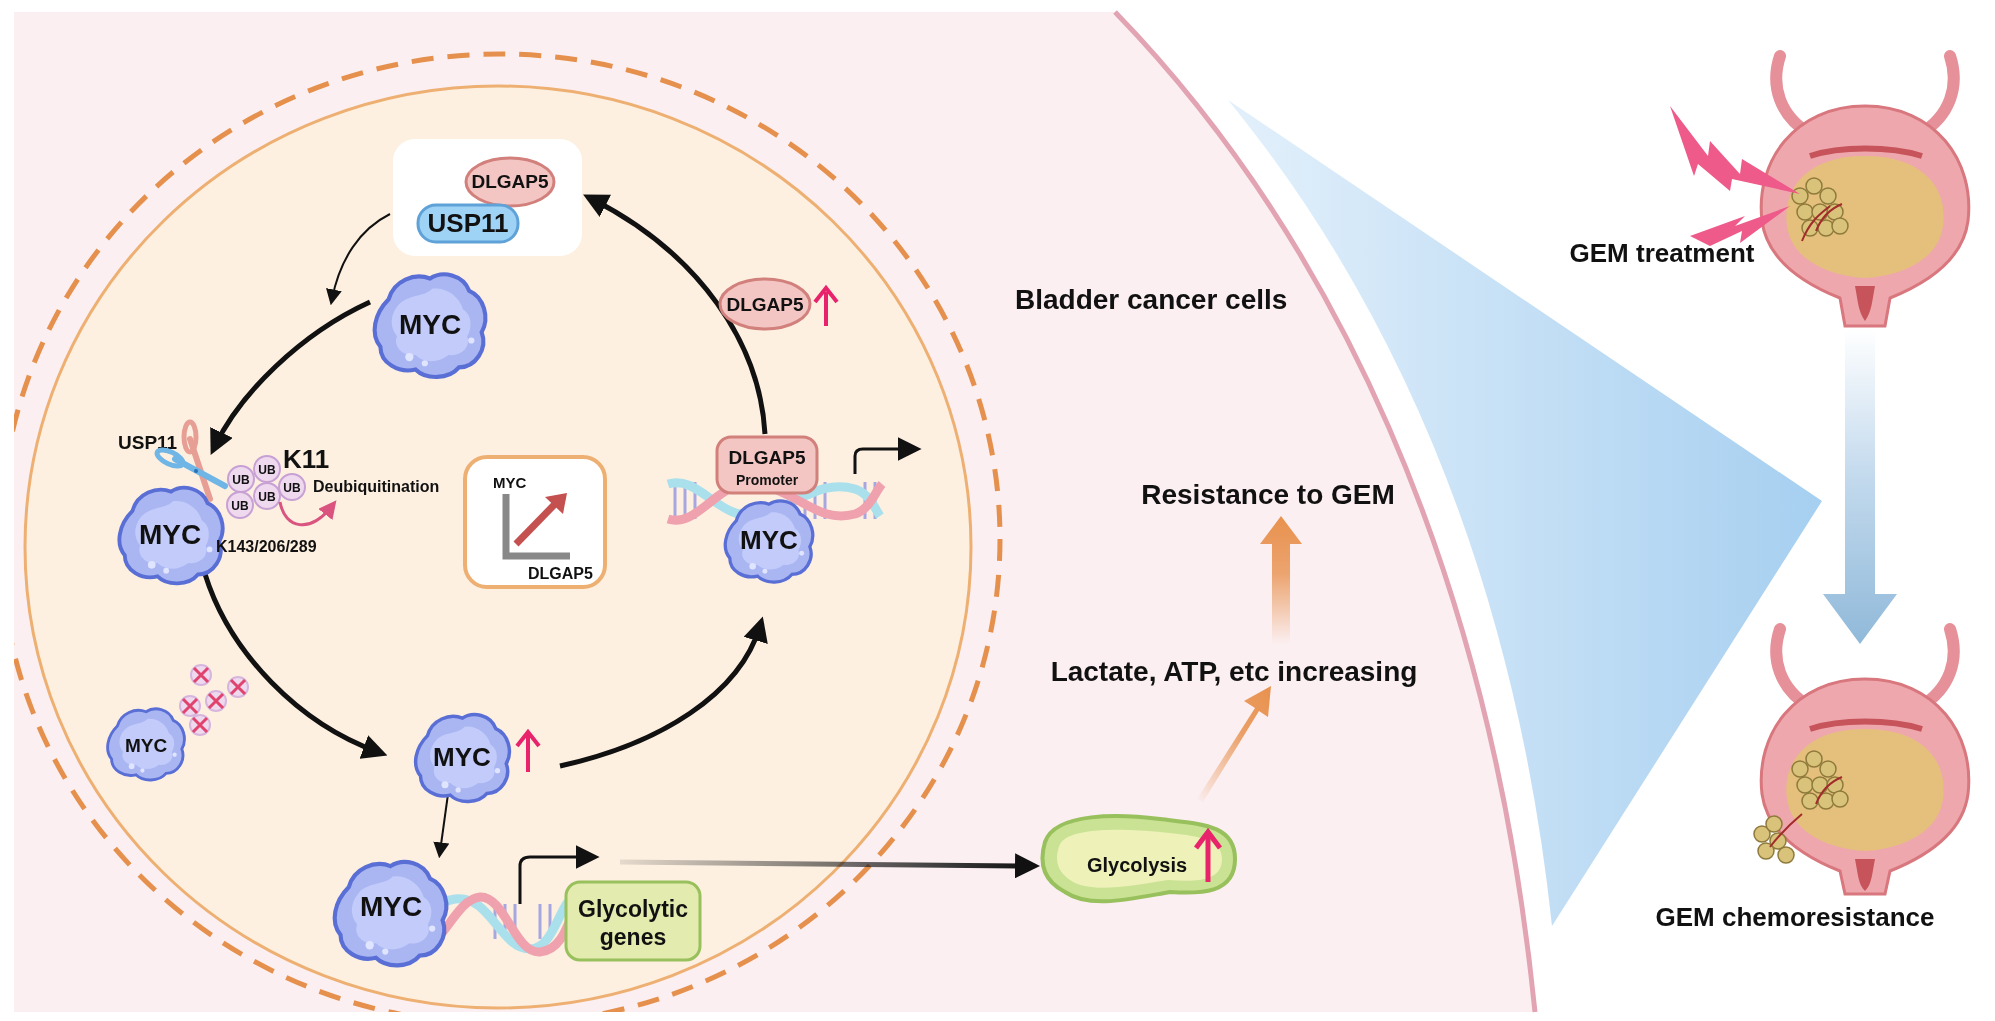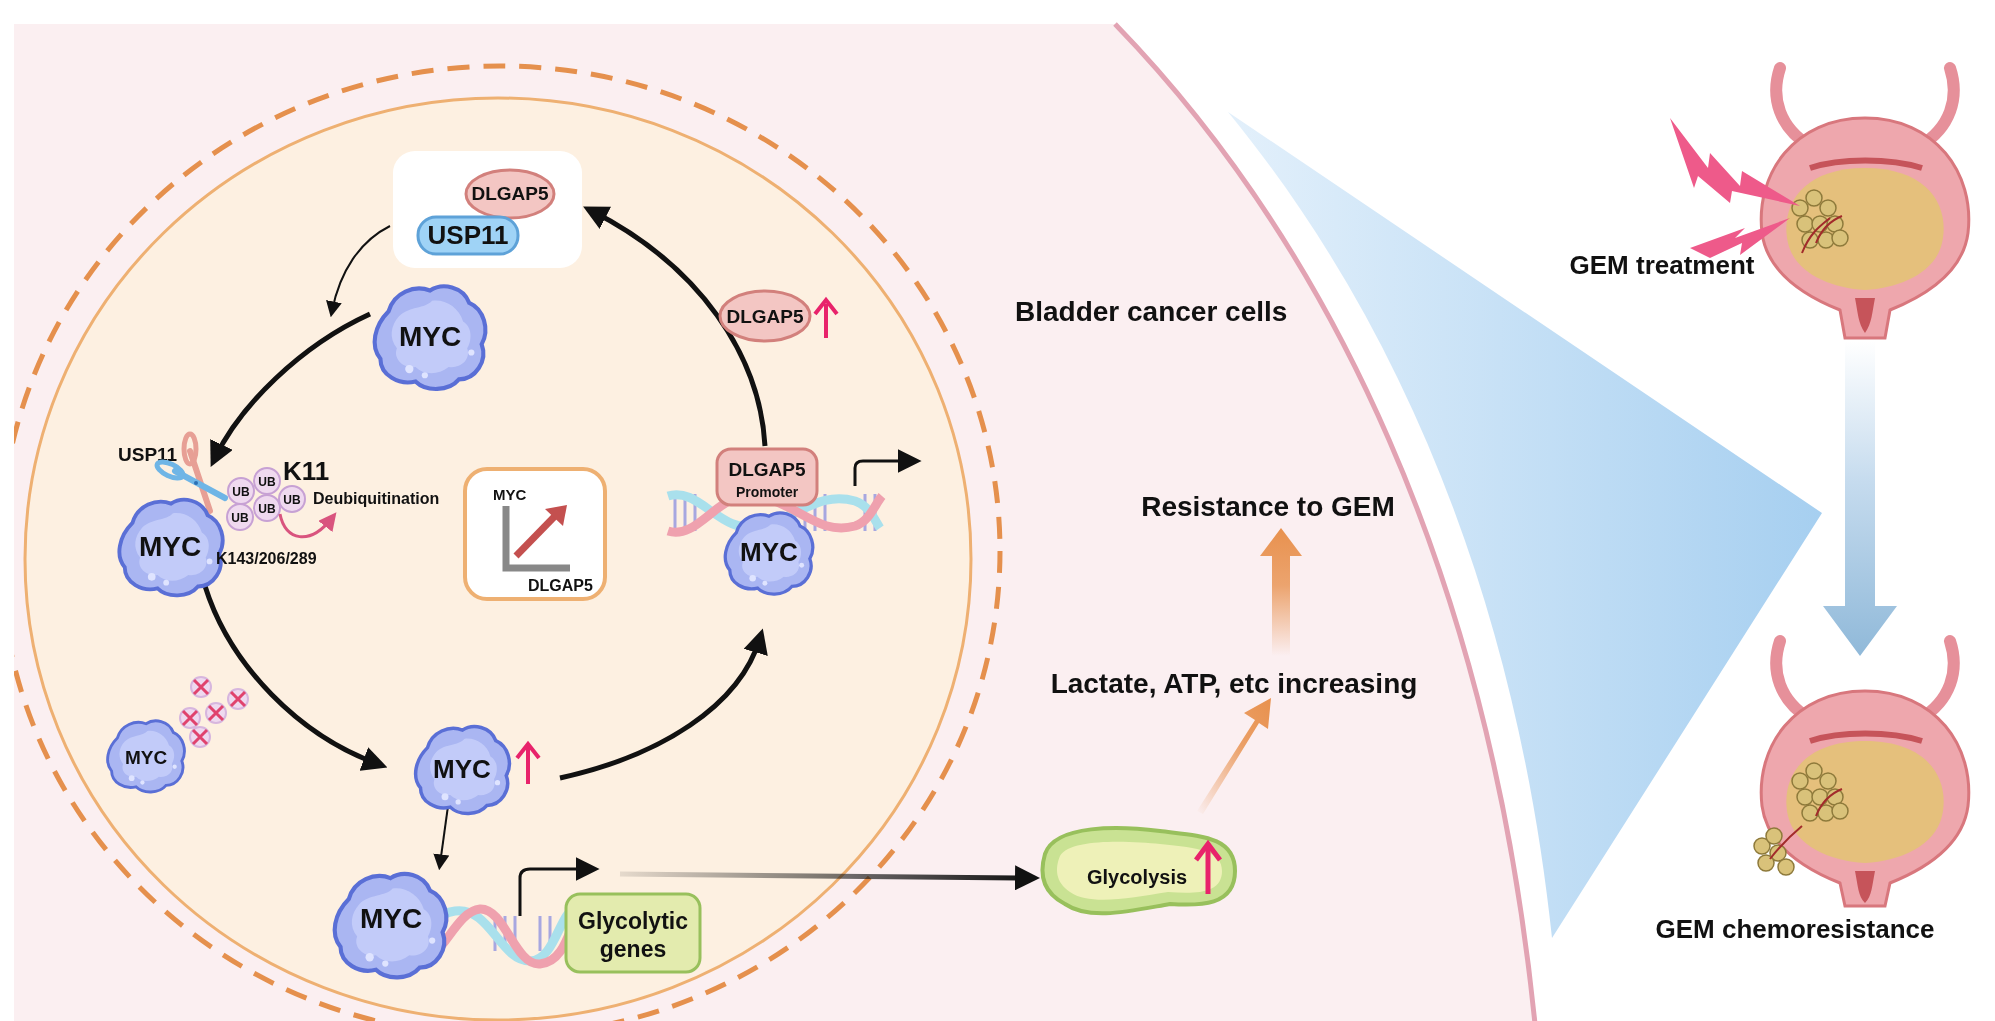--- a/index.html
+++ b/index.html
@@ -1,17 +1,17 @@
 <!DOCTYPE html>
 <html><head>
 <meta charset="utf-8">
 <style>
   html, body { margin: 0; padding: 0; background: #ffffff; }
   body { width: 1995px; height: 1021px; overflow: hidden; font-family: "Liberation Sans", sans-serif; }
-  #stage { position: absolute; left: 0; top: 16px; width: 1995px; height: 867px; }
+  #stage { position: absolute; left: 0; top: 4px; width: 1995px; height: 867px; }
   svg text { font-family: "Liberation Sans", sans-serif; font-weight: bold; fill: #111111; }
   .lbl-md { font-size: 19px; }
   .lbl-lg { font-size: 26px; }
   .lbl-xl { font-size: 28px; }
 </style>
 </head>
 <body>
 
 <div id="stage">
 <svg width="1995" height="1021" viewBox="0 0 1995 1021" xmlns="http://www.w3.org/2000/svg">

